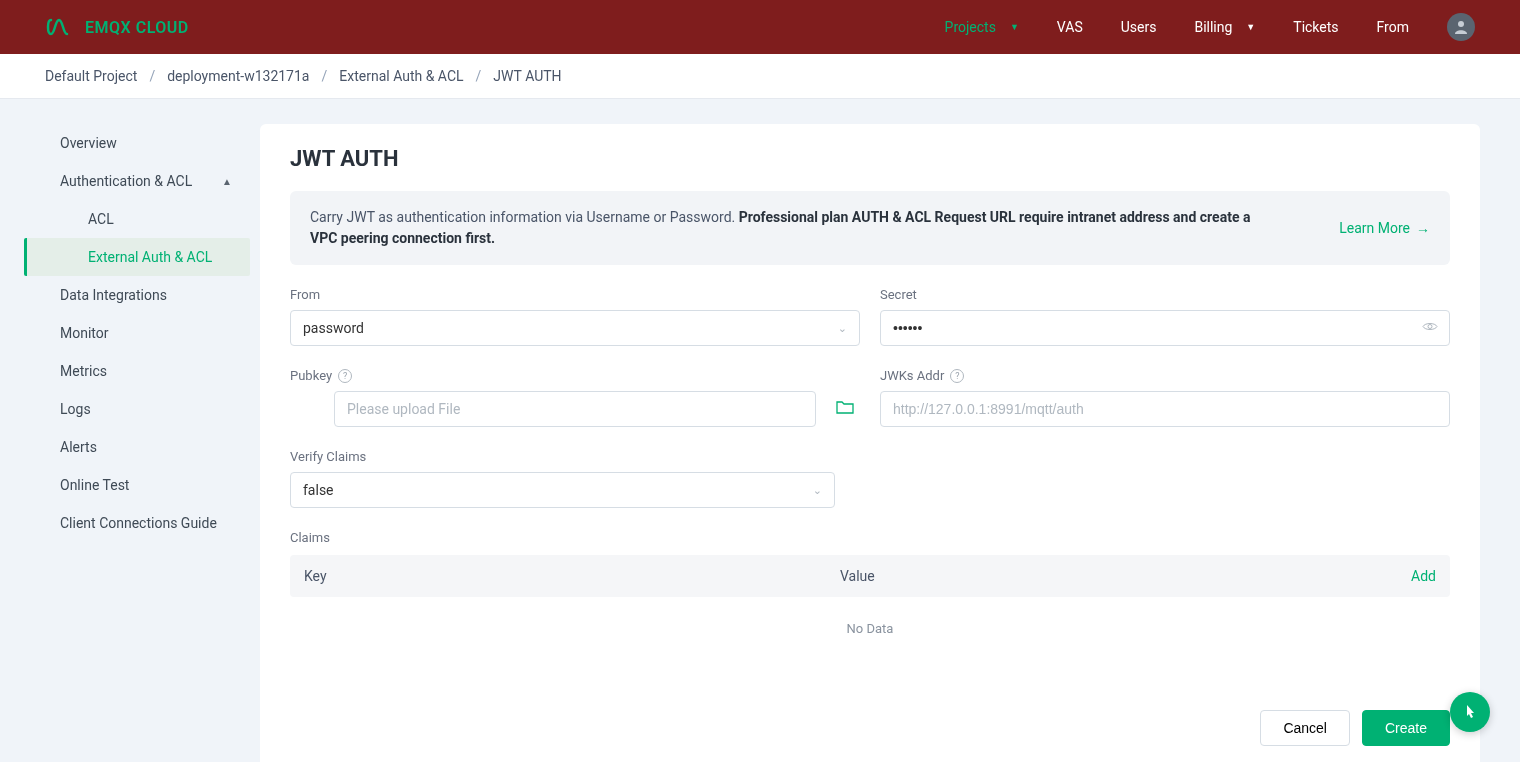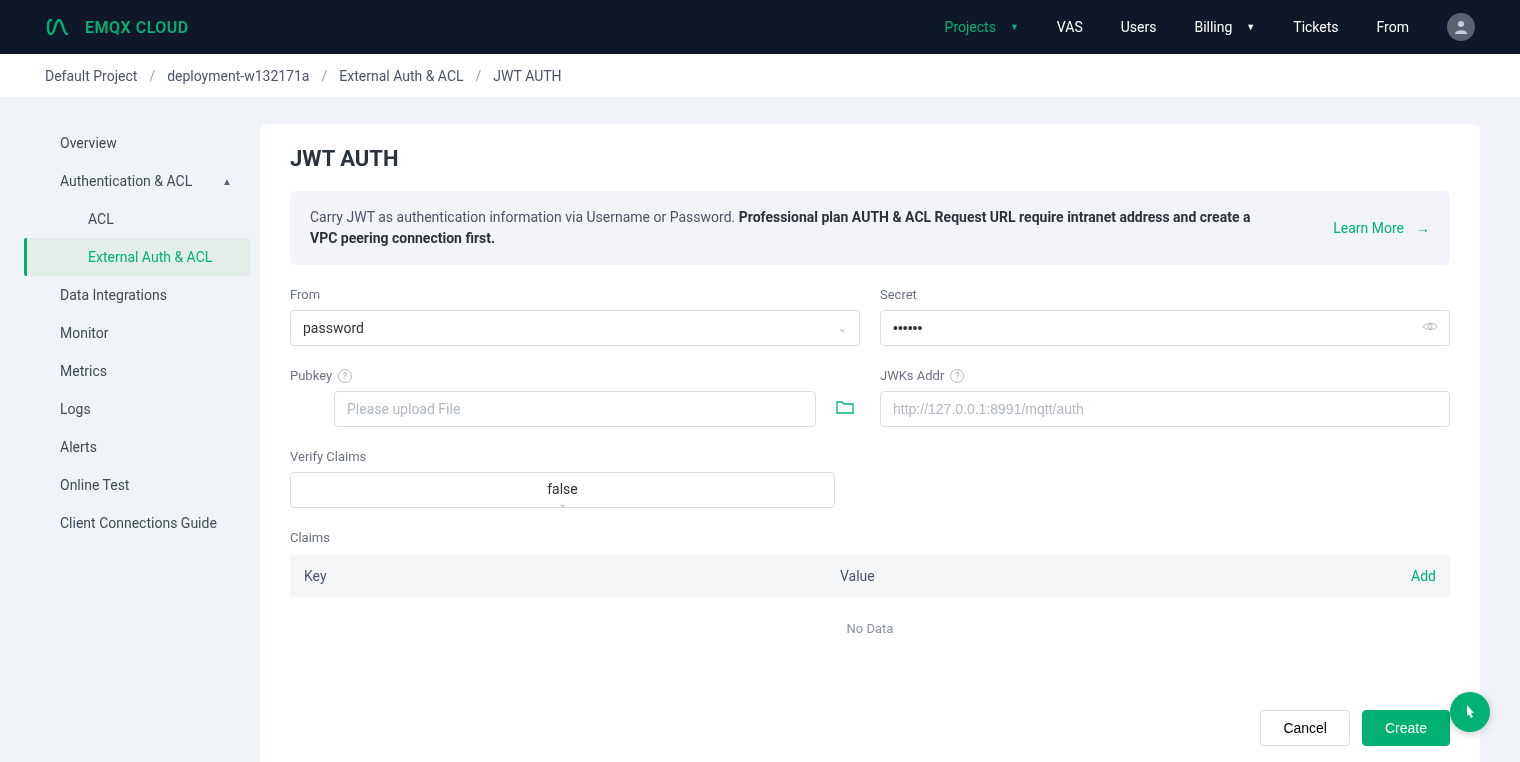--- a/index.html
+++ b/index.html
@@ -1,18 +1,18 @@
 <!DOCTYPE html>
 <html><head>
 <meta charset="utf-8">
 <style>
 * { margin: 0; padding: 0; box-sizing: border-box; }
 body { font-family: -apple-system, BlinkMacSystemFont, "Segoe UI", Roboto, Arial, sans-serif; background: #f0f4f9; color: #333; font-size: 14px; }
 
-.topnav { background: #0f172a; height: 54px; display: flex; align-items: center; padding: 0 45px 0 45px; }
+.topnav { background: #7f1d1d; height: 54px; display: flex; align-items: center; padding: 0 45px 0 45px; }
 .logo { display: flex; align-items: center; color: #00b173; font-weight: 600; font-size: 16px; letter-spacing: 0.5px; }
 .logo-icon { margin-right: 10px; display: flex; }
 .nav-items { margin-left: auto; display: flex; align-items: center; gap: 38px; }
 .nav-item { color: #fff; cursor: pointer; display: flex; align-items: center; gap: 14px; font-size: 14px; }
 .nav-item.active { color: #00b173; }
 .dropdown-caret { font-size: 9px; }
 .avatar { width: 28px; height: 28px; border-radius: 50%; background: #5a6470; display: flex; align-items: center; justify-content: center; }
 
 .breadcrumb { background: #fff; padding: 14px 45px; display: flex; align-items: center; gap: 12px; color: #4a5568; font-size: 14px; border-bottom: 1px solid #e5e9ef; }
 .breadcrumb span { cursor: pointer; }
@@ -26,21 +26,21 @@
 .side-sub.active { background: #e4eee8; color: #00b173; border-left: 3px solid #00b173; margin-left: 12px; padding-left: 61px; border-radius: 2px; }
 .side-caret { font-size: 10px; color: #5a6470; }
 
 .main { flex: 1; padding: 25px 40px 40px 0; }
 .panel { background: #fff; border-radius: 6px; padding: 22px 30px 30px 30px; min-height: 620px; position: relative; }
 .page-title { font-size: 22px; font-weight: 700; color: #2a323c; margin-bottom: 20px; }
 
 .infobox { background: #f2f4f7; border-radius: 6px; padding: 16px 20px; display: flex; align-items: center; justify-content: space-between; margin-bottom: 22px; }
 .infobox-text { color: #4a5568; line-height: 1.5; max-width: 960px; }
 .infobox-text b { font-weight: 700; color: #2a323c; }
-.learn-more { color: #00b173; cursor: pointer; white-space: nowrap; margin-left: 12px; display: flex; align-items: center; gap: 12px; text-align: right; }
+.learn-more { color: #00b173; cursor: pointer; white-space: nowrap; margin-left: 12px; display: flex; align-items: center; gap: 6px; text-align: right; }
 
 .form-grid { display: grid; grid-template-columns: 1fr 1fr; gap: 22px 20px; }
 .form-field { display: flex; flex-direction: column; }
 .field-label { color: #6b7280; font-size: 13px; margin-bottom: 8px; display: flex; align-items: center; gap: 6px; }
 .help-icon { width: 14px; height: 14px; border: 1px solid #b0b8c0; border-radius: 50%; display: inline-flex; align-items: center; justify-content: center; font-size: 9px; color: #9aa3ad; }
 
 .input, .select { border: 1px solid #d6dde4; border-radius: 4px; padding: 8px 12px; height: 36px; background: #fff; font-size: 14px; color: #333; display: flex; align-items: center; justify-content: space-between; }
 .select { cursor: pointer; }
 .select-caret { color: #b0b8c0; font-size: 11px; }
 .input::placeholder { color: #b0b8c0; }
@@ -63,21 +63,21 @@
 .claims-header .add { color: #00b173; cursor: pointer; text-align: right; }
 .nodata { text-align: center; color: #8a939f; padding: 24px 0; font-size: 13px; }
 
 .actions { display: flex; justify-content: flex-end; gap: 12px; margin-top: 50px; }
 .btn { padding: 9px 22px; border-radius: 4px; cursor: pointer; font-size: 14px; border: 1px solid #d6dde4; background: #fff; }
 .btn.primary { background: #00b173; color: #fff; border-color: #00b173; }
 
 .fab { position: fixed; right: 30px; bottom: 30px; width: 40px; height: 40px; border-radius: 50%; background: #00b173; display: flex; align-items: center; justify-content: center; color: #fff; cursor: pointer; box-shadow: 0 2px 8px rgba(0,0,0,0.2); }
 
 .verify-claims-wrap { margin-top: 22px; }
-.verify-claims-wrap .select { max-width: 545px; flex-direction: column; }
+.verify-claims-wrap .select { max-width: 545px; }
 </style>
 </head>
 <body>
 
 <div class="topnav">
   <div class="logo">
     <span class="logo-icon">
       <svg width="30" height="20" viewBox="0 0 30 20">
           <path d="M6 3 C 2 3 2 17 6 17 C 10 17 10 3 14 3 C 18 3 18 17 22 17" stroke="#00b173" stroke-width="2.5" fill="none" stroke-linecap="round"></path>
         </svg>

